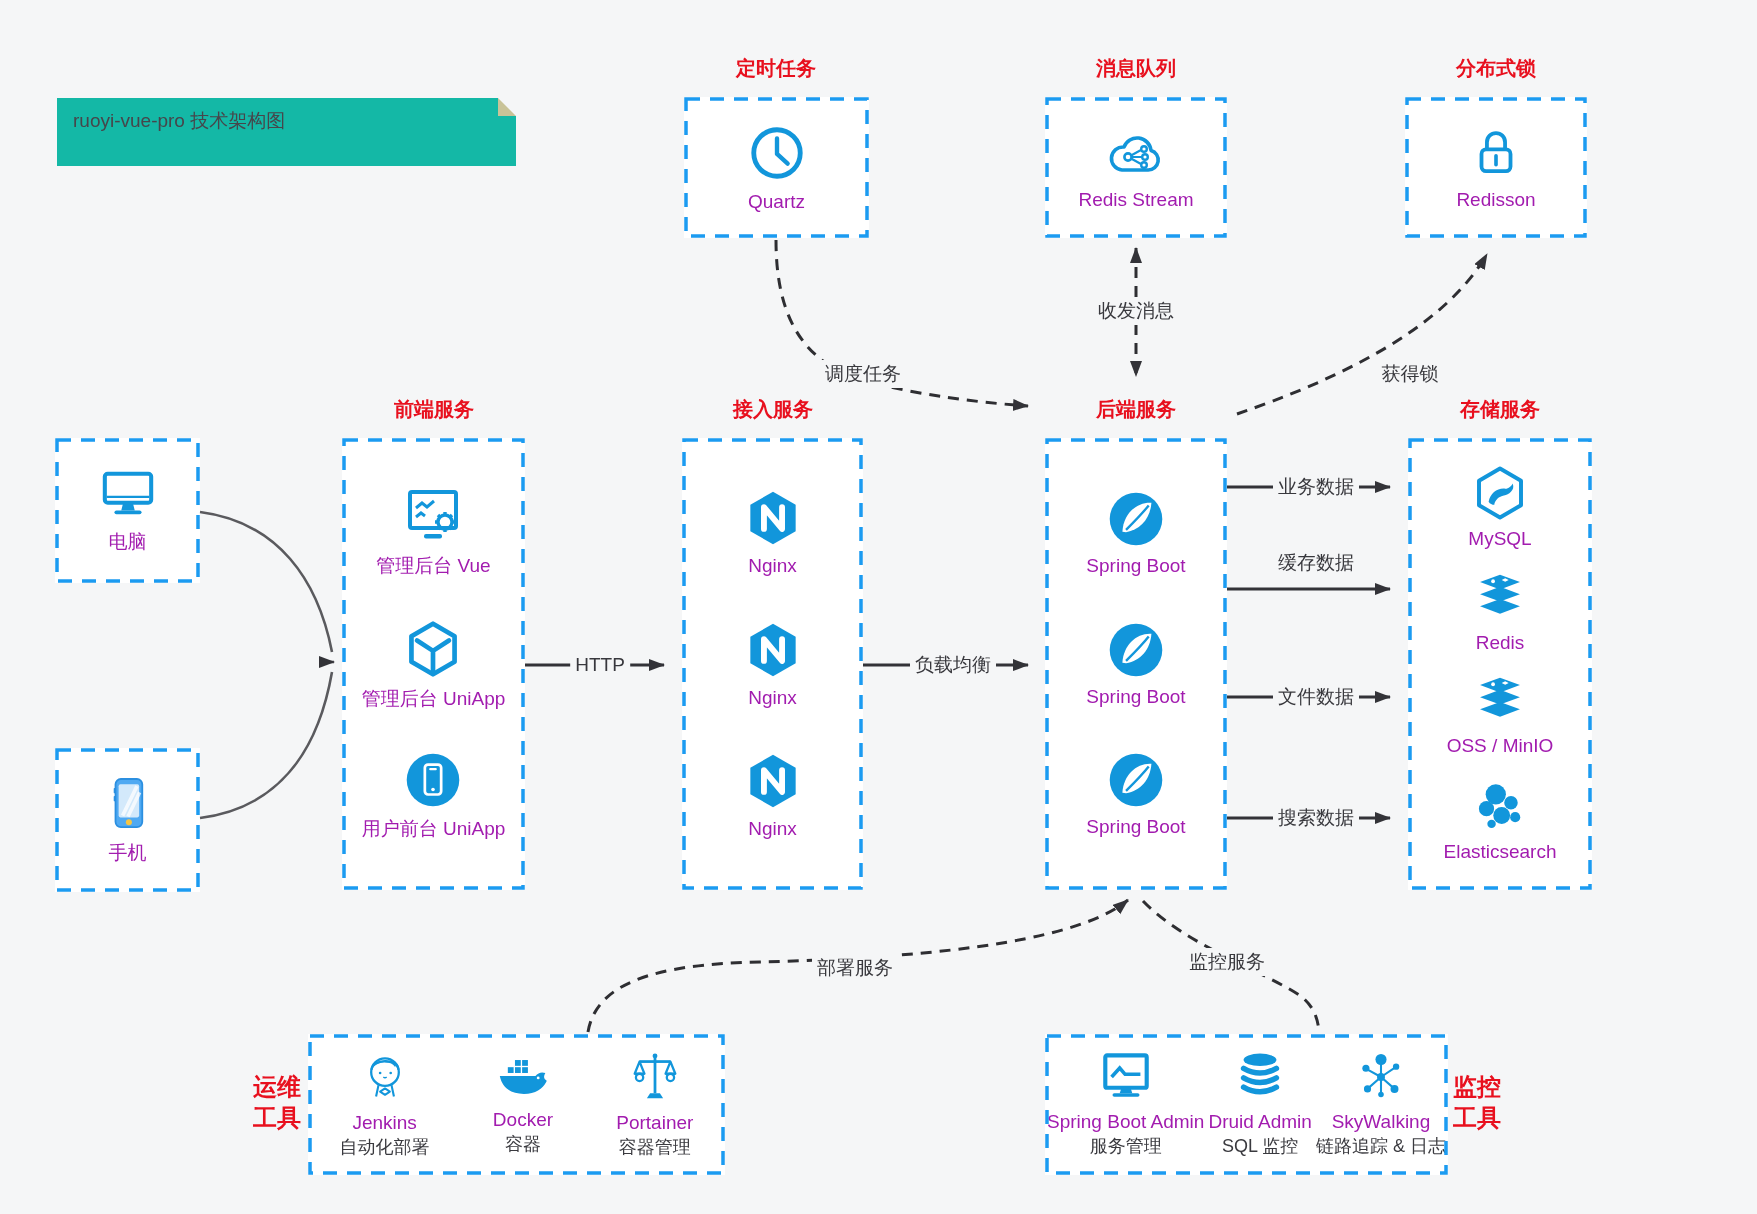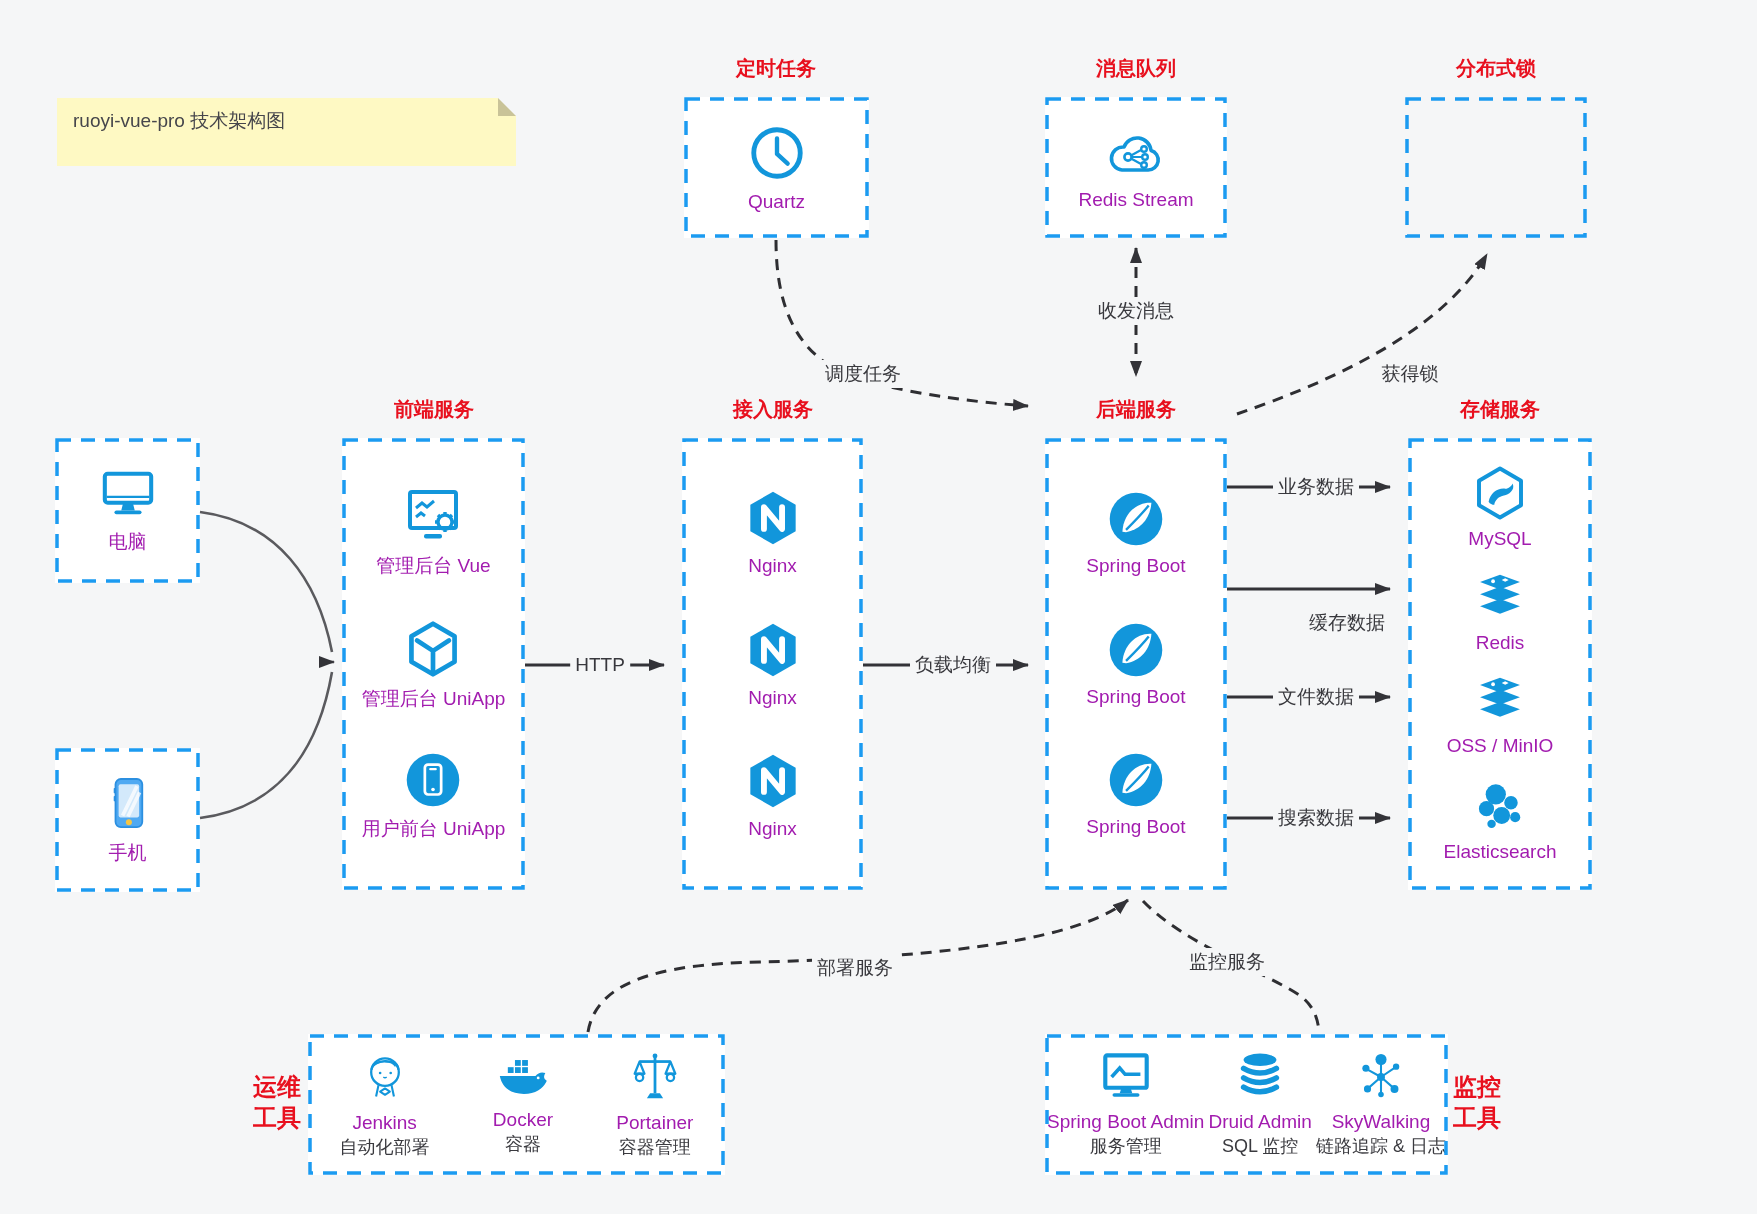--- a/index.html
+++ b/index.html
@@ -14,21 +14,21 @@
   .lbl{font-size:19px;color:#a21caf;margin-top:7px;white-space:nowrap;text-align:left;}
   .lbl2{font-size:18px;color:#3a3a3f;margin-top:2px;white-space:nowrap;text-align:center;line-height:1.3;}
 
   .sec-title{position:absolute;transform:translate(-50%,-50%);font-size:20px;font-weight:bold;color:#e8101e;white-space:nowrap;z-index:3;}
   .side-title{position:absolute;transform:translate(-50%,-50%);font-size:24px;font-weight:bold;color:#e8101e;line-height:1.3;z-index:3;}
 
   .edge-label{position:absolute;transform:translate(-50%,-50%);font-size:19px;color:#38383d;background:#f5f6f7;padding:1px 5px;white-space:nowrap;z-index:3;}
 
   svg.layer{position:absolute;left:0;top:0;z-index:2;pointer-events:none;}
 
-  .note{position:absolute;left:57px;top:98px;width:459px;height:68px;background:#fef9c3;z-index:1;}
+  .note{position:absolute;left:57px;top:98px;width:459px;height:68px;background:#14b8a6;z-index:1;}
   .note .txt{padding:10px 0 0 16px;font-size:19px;line-height:1.35;color:#46464b;}
   .note .fold{position:absolute;right:0;top:0;width:0;height:0;border-top:18px solid #f5f6f7;border-left:18px solid #c9c398;}
 </style>
 </head>
 <body>
 
 <div class="canvas">
 
   <div class="note">
     <div class="txt">
@@ -74,20 +74,32 @@
           <circle cx="40" cy="25" r="2.8" fill="none" stroke="#1296db" stroke-width="2.4"></circle>
           <circle cx="41" cy="33" r="2.8" fill="none" stroke="#1296db" stroke-width="2.4"></circle>
           <circle cx="40" cy="41" r="2.8" fill="none" stroke="#1296db" stroke-width="2.4"></circle>
           <path d="M27 31.5 L37 26 M27.5 33 L38 33 M27 34.5 L37 40" stroke="#1296db" stroke-width="2.2" fill="none"></path>
         </svg>
         <div class="lbl">Redis Stream</div>
       </div>
     </div>
   </div>
 
+  <div class="box" style="left:1405px;top:97px;width:182px;height:141px;">
+    <div class="inner">
+      <div class="item">
+        <svg width="58" height="58" viewBox="0 0 64 64">
+          <path d="M22 28 V20 a10 10 0 0 1 20 0 V28" fill="none" stroke="#1296db" stroke-width="4.2"></path>
+          <rect x="16" y="28" width="32" height="24" rx="5" fill="none" stroke="#1296db" stroke-width="4.2"></rect>
+          <path d="M32 35 V45" stroke="#1296db" stroke-width="4" stroke-linecap="round"></path>
+        </svg>
+        <div class="lbl">Redisson</div>
+      </div>
+    </div>
+  </div>
 
   <div class="box" style="left:55px;top:438px;width:145px;height:145px;">
     <div class="inner">
       <div class="item">
         <svg width="62" height="56" viewBox="0 0 64 58">
           <rect x="8" y="8" width="48" height="30" rx="3" fill="none" stroke="#1296db" stroke-width="4.2"></rect>
           <path d="M10 32 H54" stroke="#1296db" stroke-width="2.4"></path>
           <path d="M27 38 L25 46 H39 L37 38 Z" fill="#1296db"></path>
           <path d="M20 48 H44" stroke="#1296db" stroke-width="4" stroke-linecap="round"></path>
         </svg>
@@ -374,21 +386,21 @@
       <path d="M1136 248 V376" marker-start="url(#ah)" marker-end="url(#ah)"></path>
       <path d="M1237 414 C1330 382 1442 332 1487 254" marker-end="url(#ah)"></path>
       <path d="M588 1032 C596 985 650 964 760 962 C905 958 1072 946 1128 900" marker-end="url(#ah)"></path>
       <path d="M1143 901 C1185 945 1268 973 1302 997 C1314 1007 1318 1019 1319 1032"></path>
     </g>
   </svg>
 
   <div class="edge-label" style="left:600px;top:665px;">HTTP</div>
   <div class="edge-label" style="left:953px;top:665px;">负载均衡</div>
   <div class="edge-label" style="left:1316px;top:487px;">业务数据</div>
-  <div class="edge-label" style="left:1316px;top:623px;margin-left:31px;">缓存数据</div>
+  <div class="edge-label" style="left:1316px;top:563px;">缓存数据</div>
   <div class="edge-label" style="left:1316px;top:697px;">文件数据</div>
   <div class="edge-label" style="left:1316px;top:818px;">搜索数据</div>
   <div class="edge-label" style="left:863px;top:374px;text-align:right;">调度任务</div>
   <div class="edge-label" style="left:1136px;top:311px;">收发消息</div>
   <div class="edge-label" style="left:1410px;top:374px;">获得锁</div>
   <div class="edge-label" style="left:855px;top:968px;">部署服务</div>
   <div class="edge-label" style="left:1227px;top:962px;">监控服务</div>
 
 </div>
 

